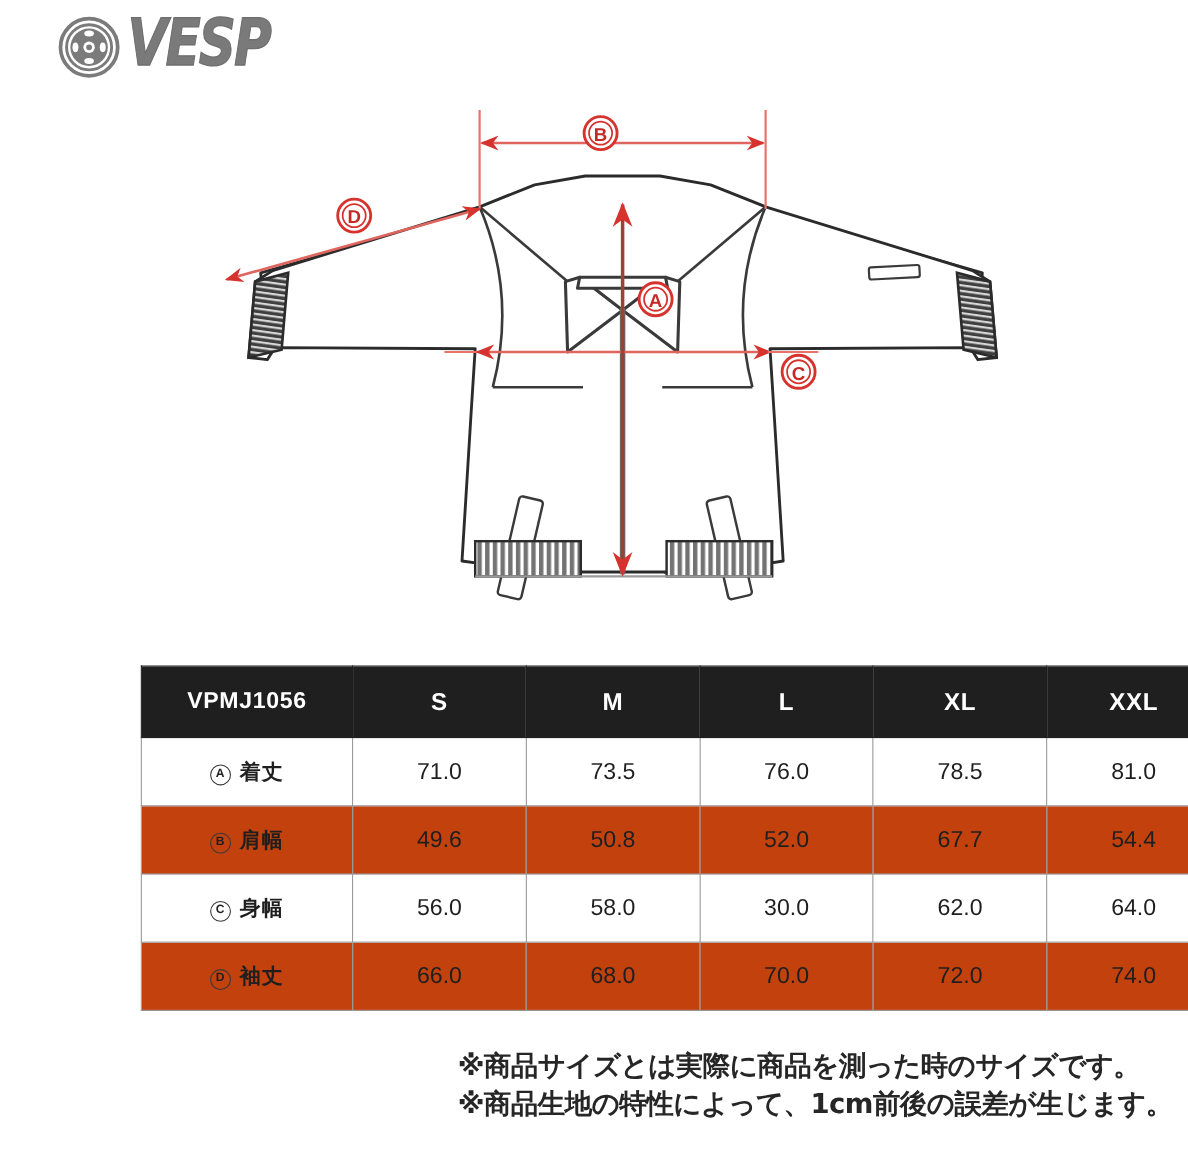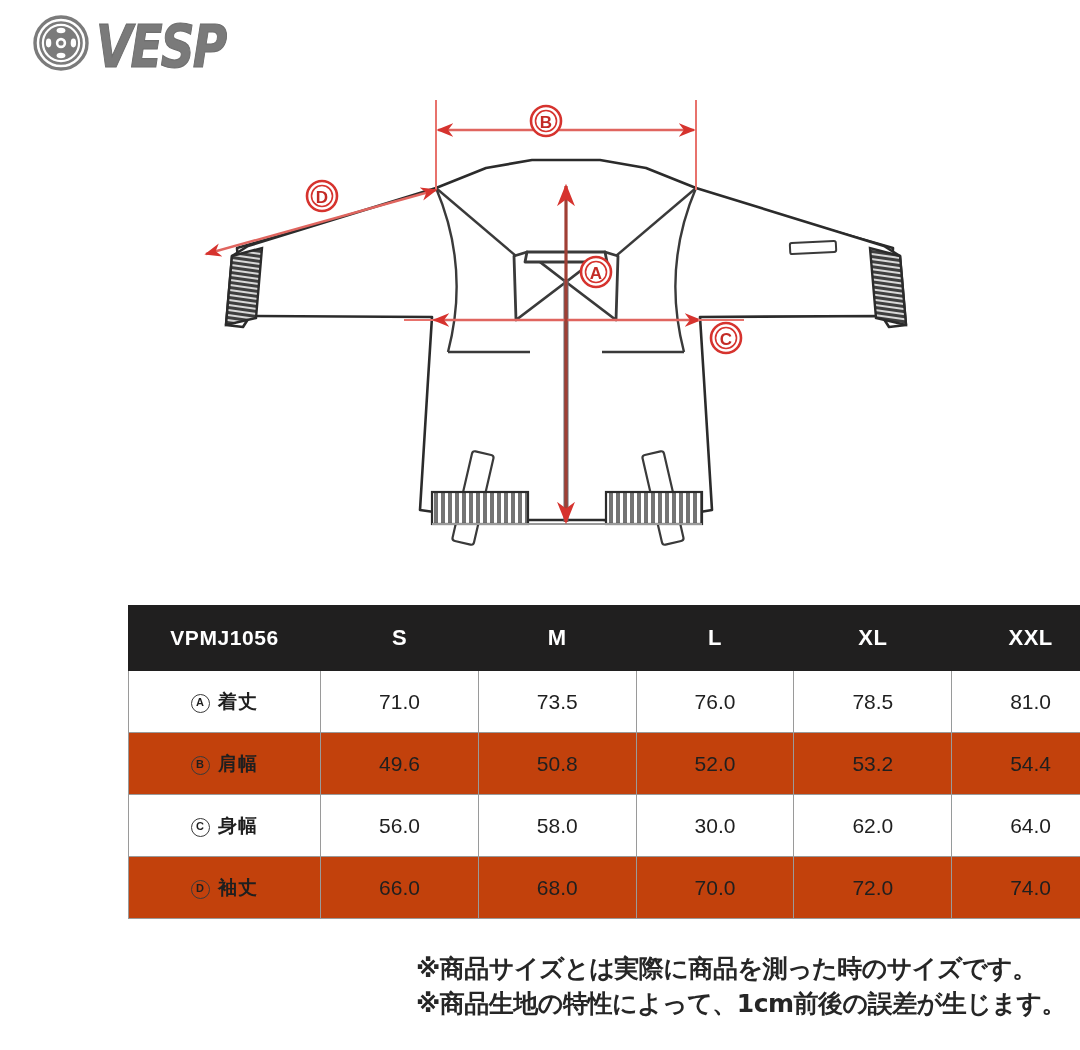--- a/index.html
+++ b/index.html
@@ -12,24 +12,24 @@
     height: 1050px;
     position: relative;
     font-family: "Liberation Sans", "DejaVu Sans", sans-serif;
     color: #1a1a1a;
     overflow: hidden;
   }
 
   
   #brand {
     position: absolute;
-    left: 32px;
+    left: 52px;
     top: 14px;
     display: flex;
-    align-items: flex-end;
+    align-items: flex-start;
     gap: 6px;
   }
   #brand-mark { display: block; }
   #brand-word {
     font-family: "DejaVu Sans", sans-serif;
     font-size: 50px;
     font-weight: 700;
     font-style: italic;
     letter-spacing: -2px;
     color: #7a7a7a;
@@ -309,21 +309,21 @@
       <td>78.5</td>
       <td>81.0</td>
     </tr>
     <tr class="shaded">
       <td class="row-label">
         <span class="mk">B</span><span>肩幅</span>
       </td>
       <td>49.6</td>
       <td>50.8</td>
       <td>52.0</td>
-      <td>53.2</td>
+      <td>67.7</td>
       <td>54.4</td>
     </tr>
     <tr>
       <td class="row-label">
         <span class="mk">C</span><span>身幅</span>
       </td>
       <td>56.0</td>
       <td>58.0</td>
       <td>30.0</td>
       <td>62.0</td>

